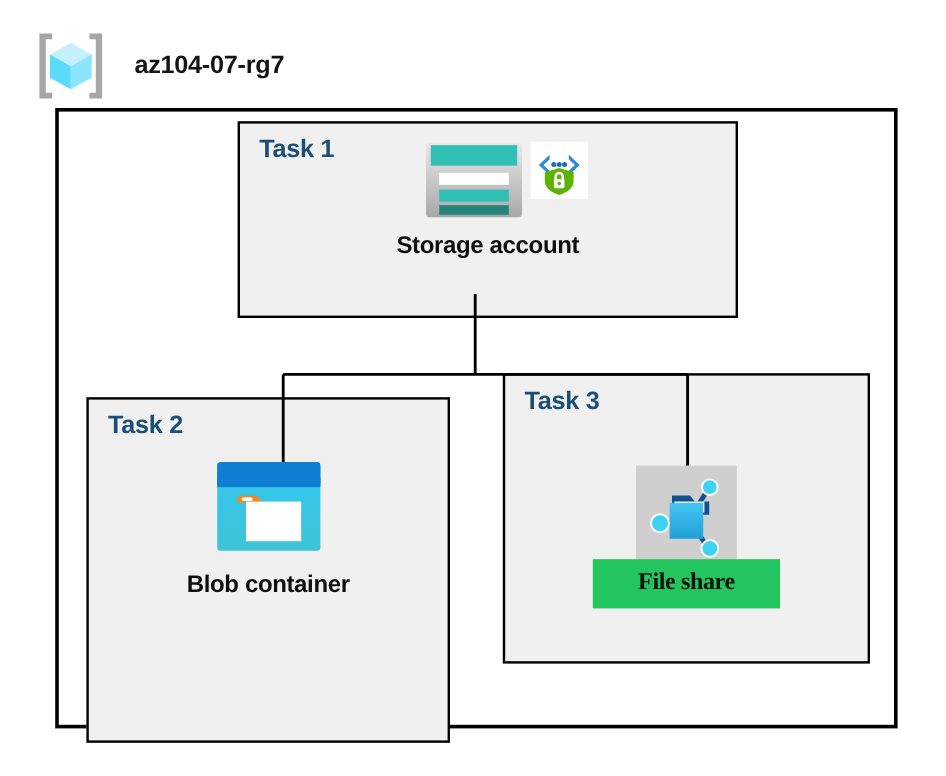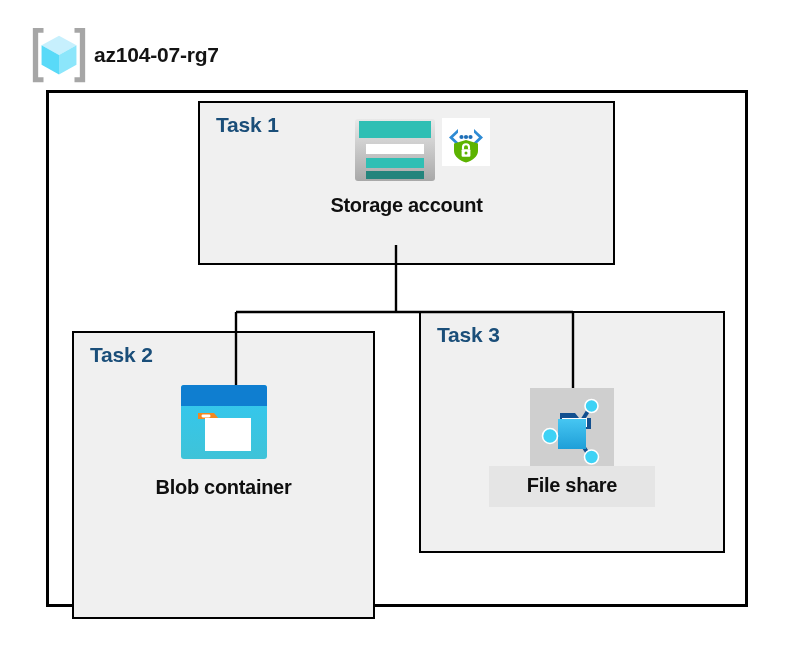--- a/index.html
+++ b/index.html
@@ -24,21 +24,21 @@
   }
 
   
   .rg-header {
     position: absolute;
     left: 28px;
     top: 24px;
     height: 62px;
     display: flex;
     align-items: center;
-    gap: 4px;
+    gap: 22px;
   }
   .rg-icon {
     width: 62px;
     height: 62px;
     display: block;
   }
   .rg-title {
     font-size: 21px;
     font-weight: bold;
     color: #141414;
@@ -126,23 +126,24 @@
     width: 306px;
   }
   
   .fs-icon-hl {
     background: #cfcfcf;
     padding: 3px;
     line-height: 0;
   }
   
   .fs-label-hl {
-    background: #e5e5e5;
+    background: #22c55e;
     padding: 8px 38px 10px 38px;
     margin-top: -6px;
+    font-family: Liberation Serif, serif;
   }
 
   svg { display: block; }
 
   
   #connectors {
     position: absolute;
     left: 0; top: 0;
     width: 788px; height: 647px;
     pointer-events: none;

